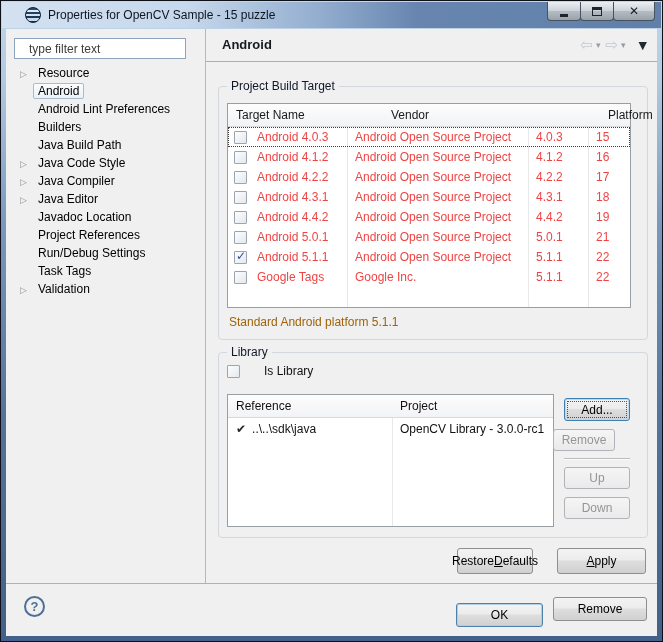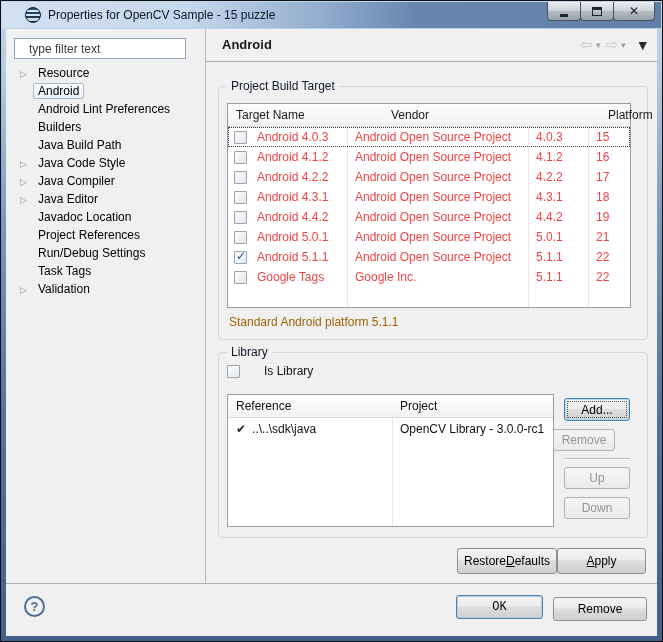--- a/index.html
+++ b/index.html
@@ -86,28 +86,28 @@
     font:12px "Liberation Sans","DejaVu Sans",sans-serif; display:flex; align-items:center; justify-content:center; }
   .btn.disabled { color:#959595; border-color:#b0b4b9; background:linear-gradient(180deg,#f5f5f5,#eaeaea); }
   .btn.focus { border-color:#3c7fb1; outline:1px dotted #555; outline-offset:-4px; box-shadow:0 0 0 1px #bcd9ee inset; }
   .btn.default { border-color:#4b82ad; box-shadow:0 0 0 1px #b0cfe6 inset; }
   .lib-btns-sep { position:absolute; left:345px; width:66px; top:105px; height:2px;
     border-top:1px solid #bcbcbc; border-bottom:1px solid #fbfbfb; }
   .btn-add { left:345px; top:45px; width:66px; height:23px; }
   .btn-remove { left:334px; top:76px; width:62px; height:22px; }
   .btn-up { left:345px; top:114px; width:66px; height:22px; }
   .btn-down { left:345px; top:144px; width:66px; height:22px; }
-  .btn-restore { left:451px; top:519px; width:100px; height:26px; }
+  .btn-restore { left:451px; top:519px; width:76px; height:26px; }
   .btn-apply { left:551px; top:519px; width:89px; height:26px; }
 
   
   .bottombar { position:absolute; left:0; right:0; bottom:0; height:53px; border-top:1px solid #aeb2b7; }
   .help-btn { position:absolute; left:18px; top:12px; width:21px; height:21px; border-radius:50%;
     border:2px solid #4f6f96; color:#4f6f96; font-weight:bold; font-size:13px; line-height:17px; text-align:center; }
-  .btn-ok { left:450px; top:11px; width:87px; height:24px;font-family:Liberation Mono, monospace; }
+  .btn-ok { left:450px; top:19px; width:87px; height:24px; }
   .btn-cancel { left:547px; top:13px; width:94px; height:24px; }
   u { text-decoration:underline; }
 </style>
 </head>
 <body>
 
 <div class="win">
   <div class="frame">
 
     <div class="titlebar">

